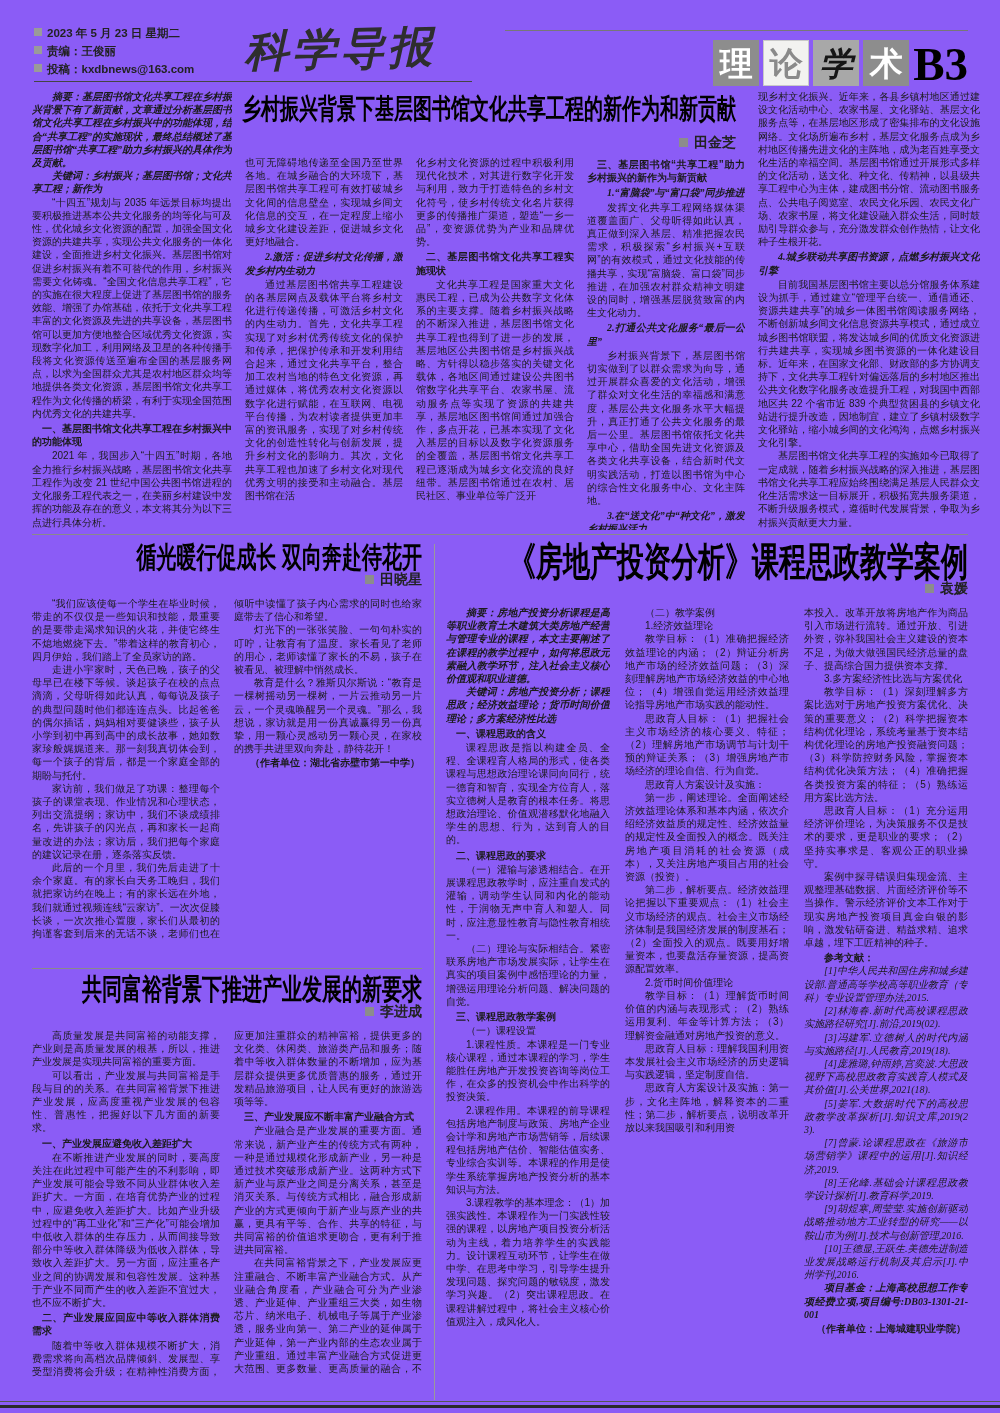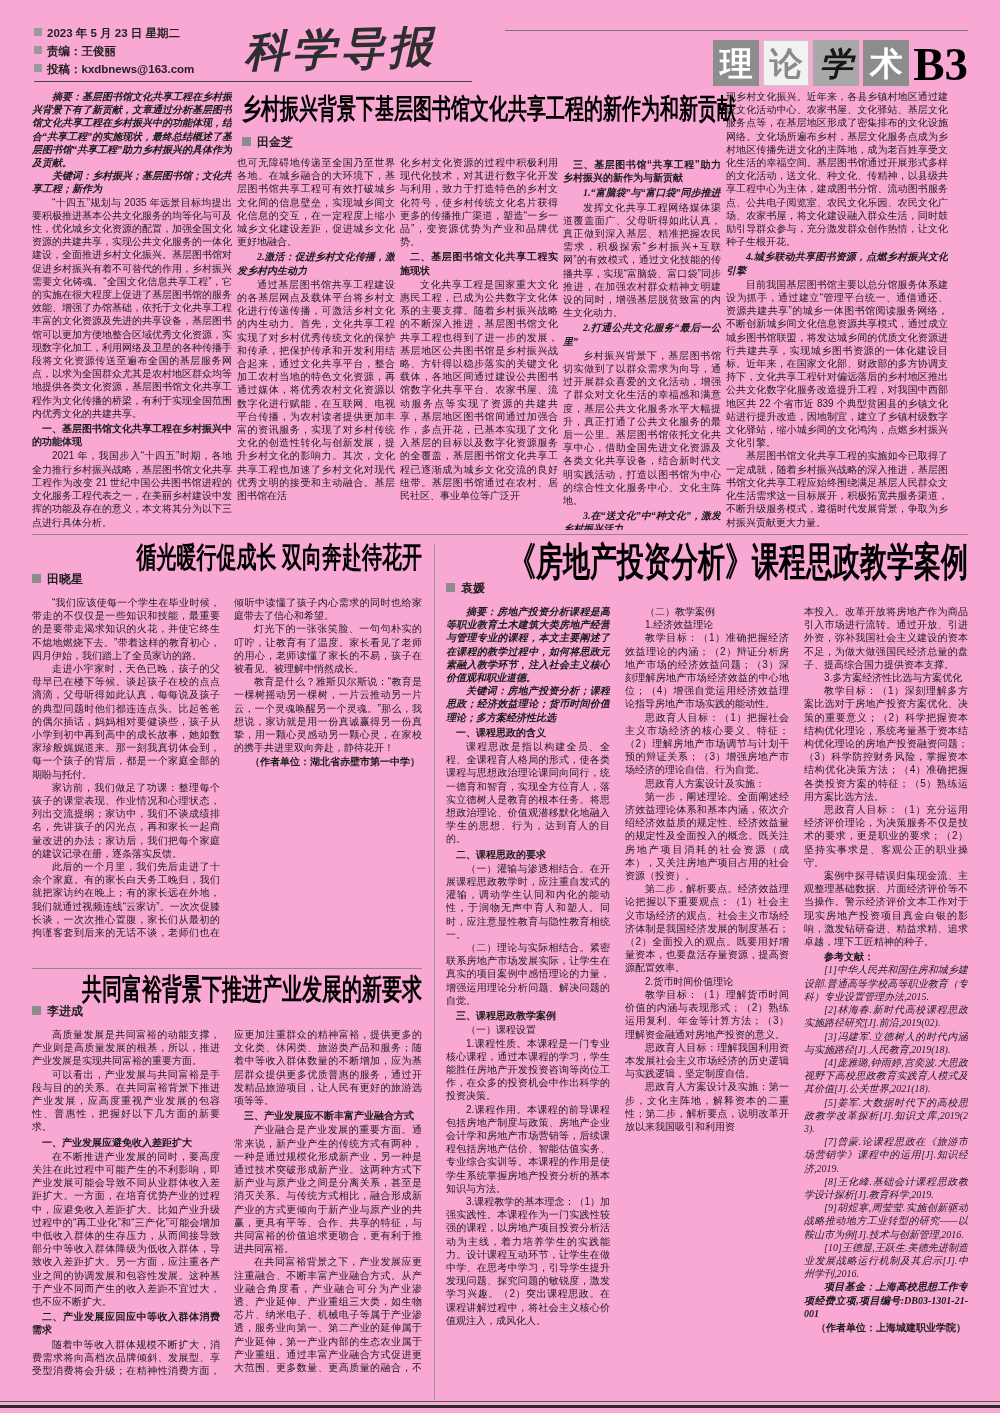--- a/index.html
+++ b/index.html
@@ -1,16 +1,16 @@
 <!DOCTYPE html>
 <html><head>
 <meta charset="utf-8">
 <style>
   html,body{margin:0;padding:0;background:#dddddb;}
-  .page{position:relative;width:1000px;height:1413px;margin:0 auto;background:#f9a8d4;
+  .page{position:relative;width:1000px;height:1413px;margin:0 auto;background:#8b5cf6;
         font-family:"Liberation Sans","DejaVu Sans",sans-serif;color:#1b1b1b;overflow:hidden;}
 
   
   .hdr-left{position:absolute;left:34px;top:24px;font-size:11.5px;line-height:18px;font-weight:bold;color:#222;}
   .hdr-left .sq{display:inline-block;width:8px;height:8px;background:#9a9a9a;margin-right:5px;vertical-align:1px;}
   .hdr-rule-left{position:absolute;left:34px;top:81px;width:438px;border-top:1.5px solid #444;}
   .masthead{position:absolute;left:205px;top:20px;width:270px;text-align:center;
             font-family:"DejaVu Serif","Liberation Serif",serif;font-style:italic;font-weight:bold;
             font-size:44px;letter-spacing:4px;color:#2e2e2e;transform:rotate(-1.5deg);}
   .hdr-rule-right{position:absolute;left:505px;right:32px;top:30px;border-top:1px solid #777;}
@@ -32,26 +32,26 @@
   .para.h1{font-weight:bold;text-indent:1em;margin:2px 0 1px;}
   .para.h2{font-weight:bold;font-style:italic;font-family:"Liberation Serif","DejaVu Serif",serif;
         text-indent:2em;margin:2px 0 1px;}
   .para.author{text-align:right;font-weight:bold;padding-right:2px;margin-top:1px;}
   .para.reflabel{font-weight:bold;text-indent:2em;margin-top:2px;}
   .para.ref,.para.fund{font-family:"Liberation Serif","DejaVu Serif",serif;font-style:italic;text-indent:2em;}
   .para.fund{font-weight:bold;}
 
   .headline{text-align:right;font-weight:900;color:#000;white-space:nowrap;}
   .headline .stretch{display:inline-block;transform:scaleY(1.45);transform-origin:center;}
-  .byline{text-align:left;font-size:12px;font-weight:bold;color:#222;}
+  .byline{text-align:right;font-size:14px;font-weight:bold;color:#222;}
   .byline .bsq{display:inline-block;width:9px;height:9px;background:#8c8c8c;margin-right:6px;}
 
   
   .art1{position:absolute;left:32px;top:90px;width:936px;height:440px;}
-  .a1grid{display:grid;grid-template-columns:200px 158px 158px 158px 222px;column-gap:5px;height:440px;}
+  .a1grid{display:grid;grid-template-columns:200px 158px 158px 158px 222px;column-gap:13px;height:440px;}
   .a1col{overflow:hidden;height:440px;}
   .a1col.under{padding-top:66px;height:374px;}
   .art1 .headline{position:absolute;left:210px;width:494px;top:6px;font-size:19px;}
   .art1 .byline{position:absolute;left:210px;width:494px;top:44px;}
 
   
   .rule-h1{position:absolute;left:32px;right:32px;top:534px;border-top:1px solid #8a8a8a;}
   .rule-h2{position:absolute;left:32px;width:390px;top:968px;border-top:1px solid #8a8a8a;}
   .rule-v{position:absolute;left:434px;top:544px;height:856px;border-left:1px solid #9a9a9a;}
   .rule-b1{position:absolute;left:0;right:0;top:1401px;border-top:1px solid #555;}

